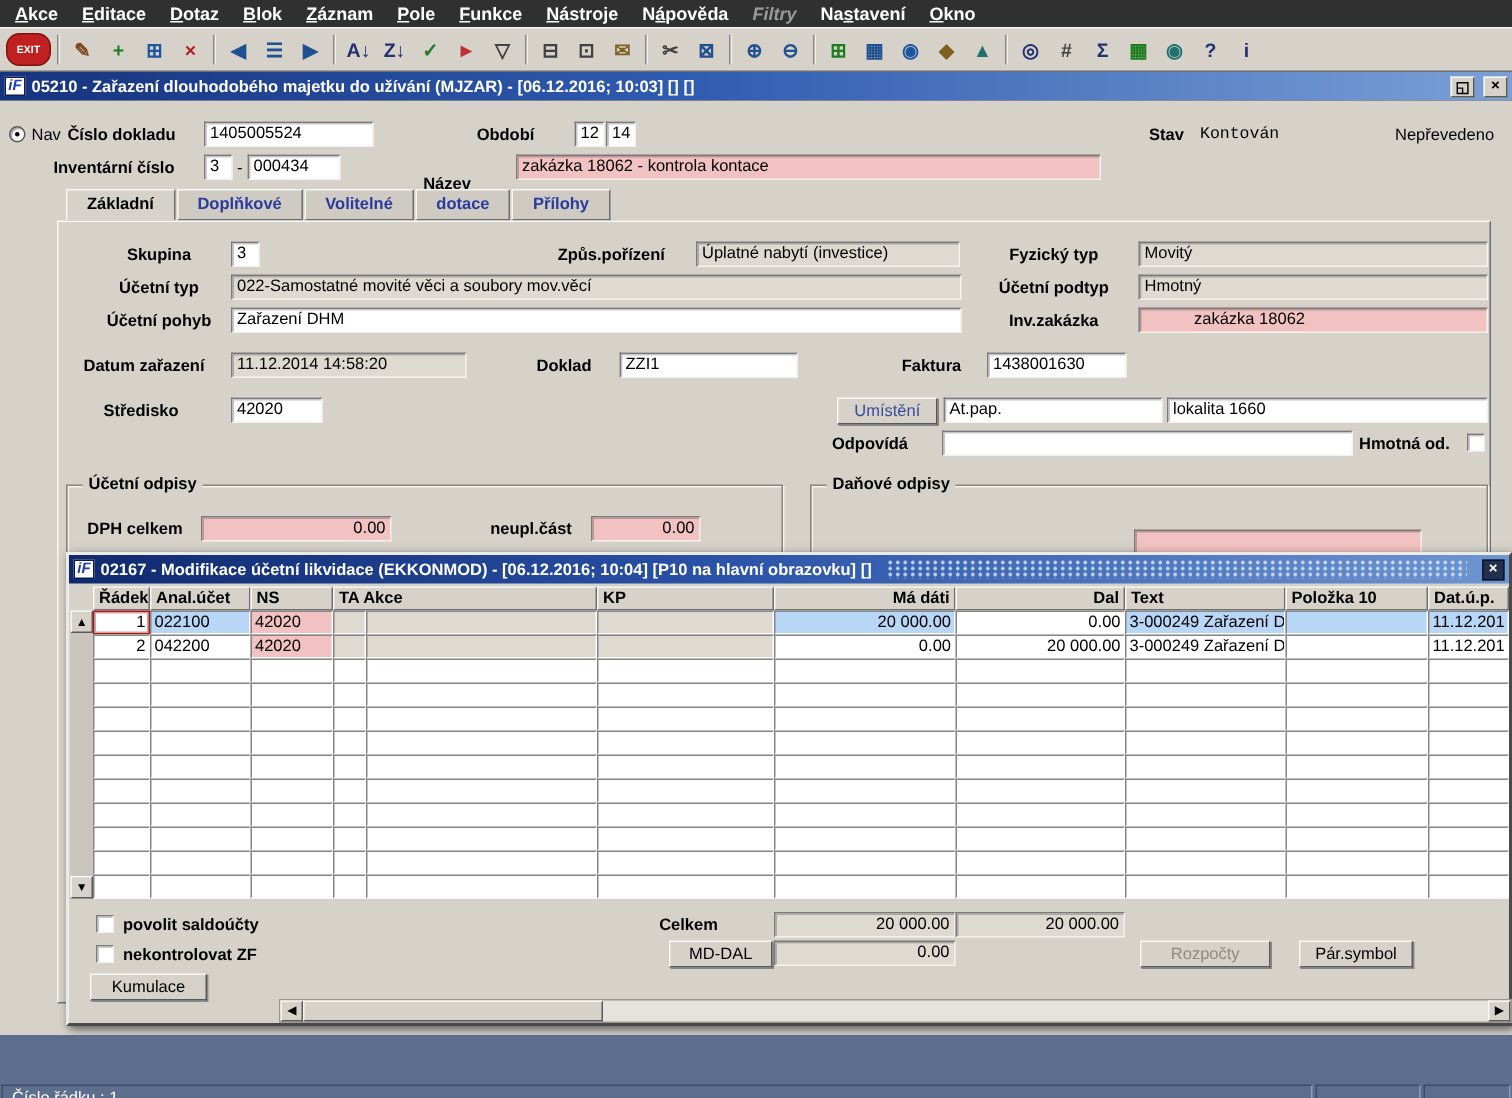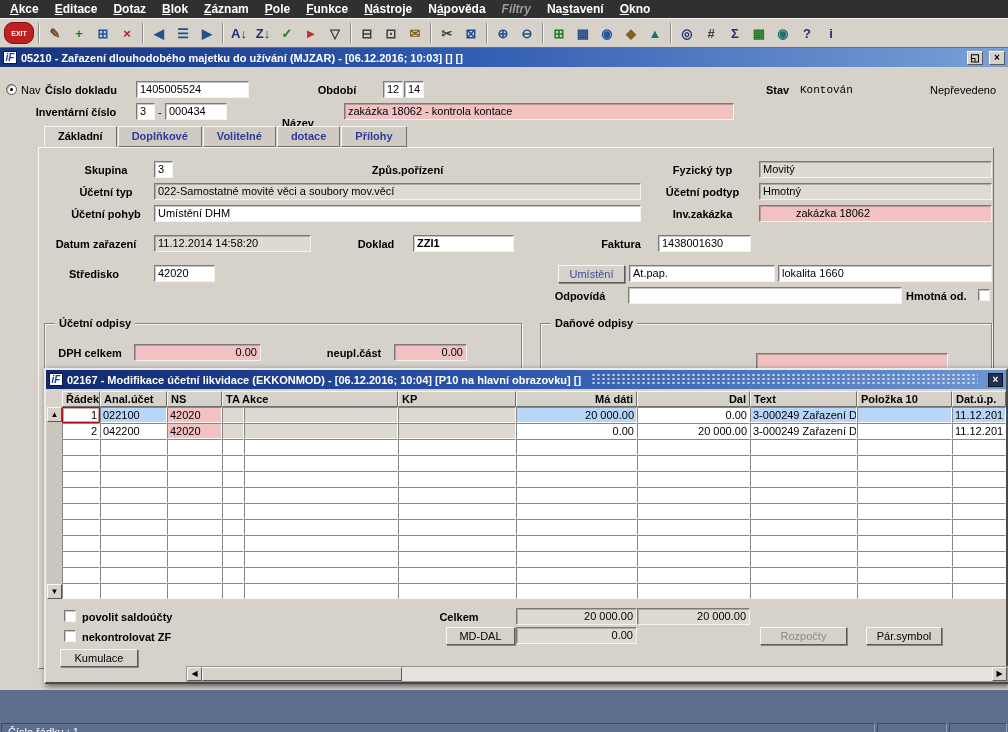--- a/index.html
+++ b/index.html
@@ -200,37 +200,38 @@
         <div class="tab">Doplňkové</div>
         <div class="tab">Volitelné</div>
         <div class="tab">dotace</div>
         <div class="tab">Přílohy</div>
       </div>
     <div id="tabpanel"></div>
 
     <span class="lbl r" style="left:62px; top:97px; width:88px;">Skupina</span>
     <span class="field" style="left:154px; top:94px; width:19px;">3</span>
     <span class="lbl r" style="left:355px; top:97px; width:105px;">Způs.pořízení</span>
+    <span class="field gray" style="left:464px; top:94px; width:176px;">Úplatné nabytí (investice)</span>
     <span class="lbl r" style="left:650px; top:97px; width:105px;">Fyzický typ</span>
     <span class="field gray" style="left:759px; top:94px; width:233px;">Movitý</span>
 
     <span class="lbl r" style="left:62px; top:119px; width:88px;">Účetní typ</span>
     <span class="field gray" style="left:154px; top:116px; width:487px;">022-Samostatné movité věci a soubory mov.věcí</span>
     <span class="lbl r" style="left:650px; top:119px; width:105px;">Účetní podtyp</span>
     <span class="field gray" style="left:759px; top:116px; width:233px;">Hmotný</span>
 
     <span class="lbl r" style="left:62px; top:141px; width:88px;">Účetní pohyb</span>
-    <span class="field" style="left:154px; top:138px; width:487px;">Umístění DHM</span>
+    <span class="field" style="left:154px; top:138px; width:487px;">Zařazení DHM</span>
     <span class="lbl r" style="left:650px; top:141px; width:105px;">Inv.zakázka</span>
     <span class="field pink" style="left:759px; top:138px; width:233px;padding-left:36px;">zakázka 18062</span>
 
     <span class="lbl r" style="left:42px; top:171px; width:108px;">Datum zařazení</span>
     <span class="field gray" style="left:154px; top:168px; width:157px;">11.12.2014 14:58:20</span>
     <span class="lbl r" style="left:344px; top:171px; width:64px;">Doklad</span>
-    <span class="field" style="left:413px; top:168px; width:101px;font-weight:bold;">ZZI1</span>
+    <span class="field" style="left:413px; top:168px; width:119px;">ZZI1</span>
     <span class="lbl r" style="left:588px; top:171px; width:66px;">Faktura</span>
     <span class="field" style="left:658px; top:168px; width:93px;">1438001630</span>
 
     <span class="lbl r" style="left:50px; top:201px; width:88px;">Středisko</span>
     <span class="field" style="left:154px; top:198px; width:61px;">42020</span>
     <span class="btn link" style="left:558px; top:198px; width:67px;">Umístění</span>
     <span class="field" style="left:629px; top:198px; width:146px;">At.pap.</span>
     <span class="field" style="left:778px; top:198px; width:214px;">lokalita 1660</span>
 
     <span class="lbl r" style="left:536px; top:223px; width:88px;">Odpovídá</span>

